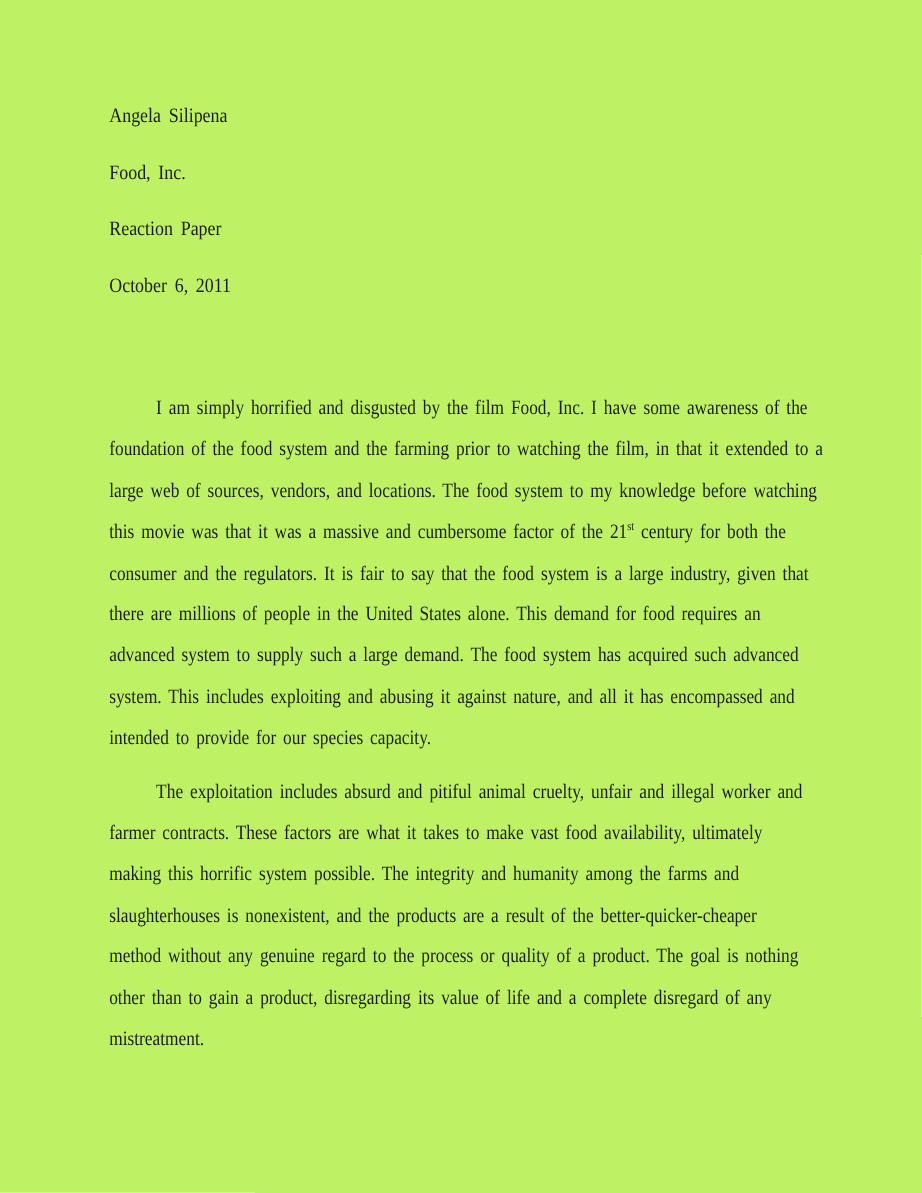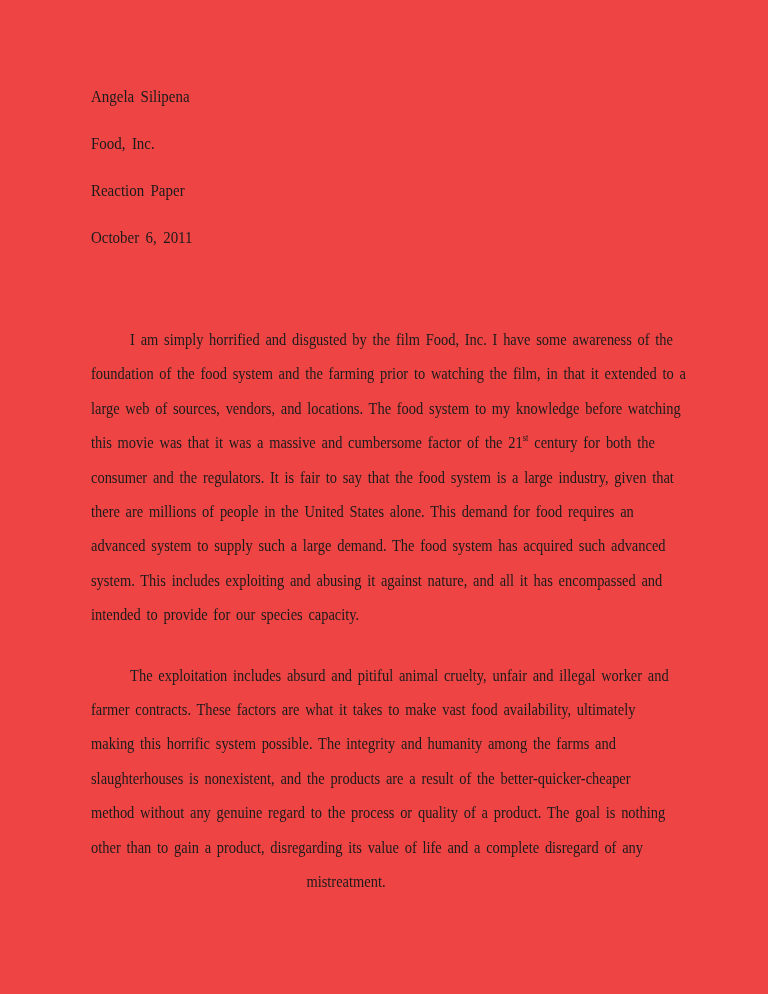--- a/index.html
+++ b/index.html
@@ -6,39 +6,39 @@
   body {
     width: 768px; height: 994px;
     background: #ffffff;
     font-family: "Liberation Serif", "DejaVu Serif", serif;
     color: #1b1b1b;
     overflow: hidden;
   }
   .page {
     position: relative;
     width: 768px; height: 994px;
-    background: #ef4444;
+    background: #bef264;
   }
   .content {
     position: absolute;
     left: 91px; top: 86px;
     width: 600px;
   }
   .hline {
     font-size: 17px;
     line-height: 21px;
     margin-bottom: 26px;
     word-spacing: 3px;
     white-space: nowrap;
     transform: scaleX(0.88);
     transform-origin: 0 50%;
   }
   .essay { margin-top: 75px; }
   .para { margin: 0; }
-  .para + .para { margin-top: 26px; text-align: center; }
+  .para + .para { margin-top: 10px; }
   .line {
     font-size: 17px;
     line-height: 34.4px;
     word-spacing: 2.5px;
     white-space: nowrap;
     transform: scaleX(0.85);
     transform-origin: 0 50%;
   }
   .line:first-child { text-indent: 46px; }
   sup {

